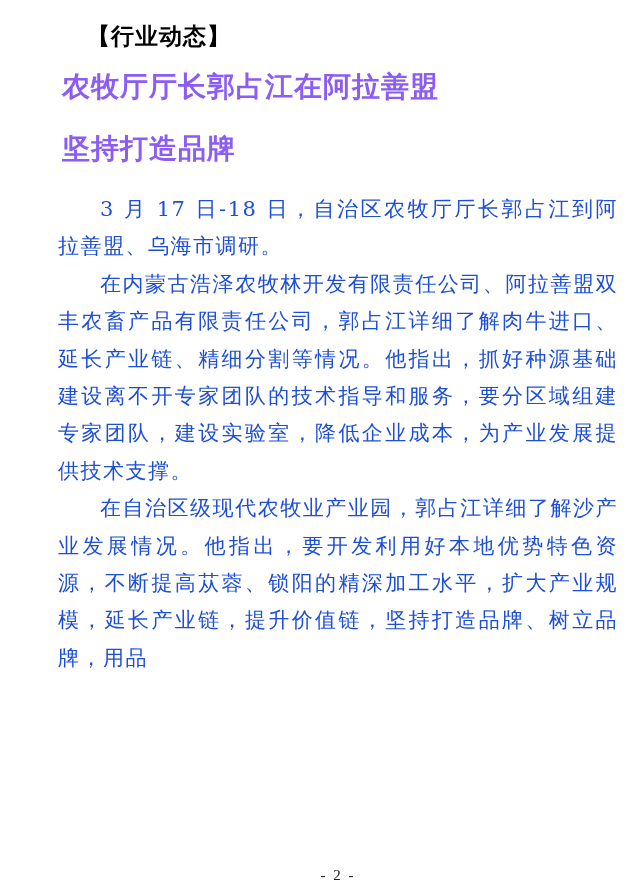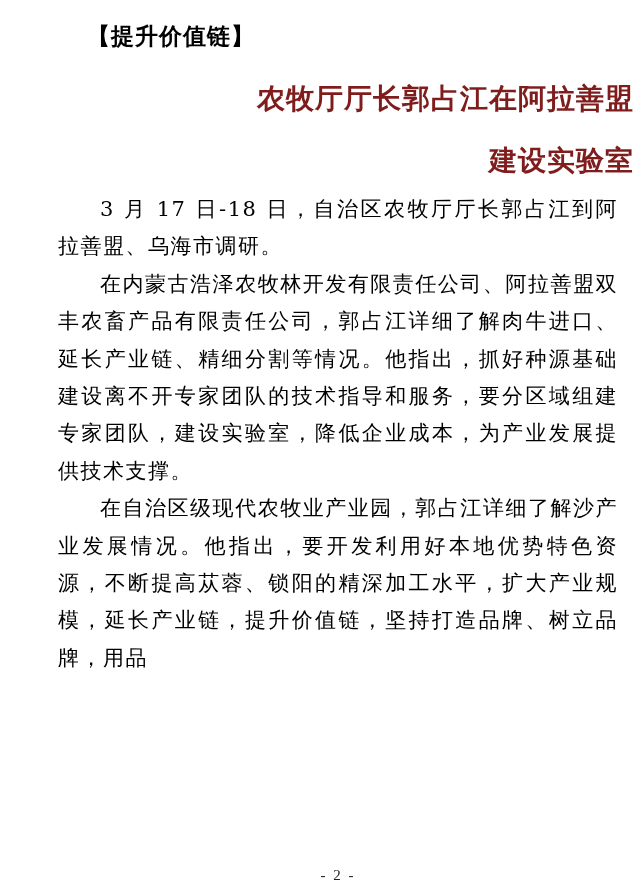--- a/index.html
+++ b/index.html
@@ -24,43 +24,43 @@
     font-size: 23px;
     line-height: 26px;
     color: #000000;
     letter-spacing: 1px;
     white-space: nowrap;
   }
   .title-line {
     position: absolute;
     left: 58px;
     width: 560px;
-    margin: 16px;
-    text-align: right;
+    margin: 4px;
+    text-align: left;
     font-family: "Liberation Serif", "DejaVu Serif", serif;
     font-weight: 700;
     font-size: 28px;
     line-height: 32px;
-    color: #7f1d1d;
+    color: #8b5cf6;
     letter-spacing: 1px;
     white-space: nowrap;
   }
   .title-line-1 { top: 67px; }
   .title-line-2 { top: 129px; }
   .doc-body {
     position: absolute;
     top: 191px;
     left: 58px;
     width: 560px;
   }
   .doc-body p {
     margin: 0;
     font-size: 21px;
     line-height: 37.4px;
-    color: #000000;
+    color: #1d4ed8;
     text-align: justify;
     text-justify: inter-character;
     text-indent: 2em;
     letter-spacing: 1.5px;
     font-family: "DejaVu Serif", "Liberation Serif", serif;
   }
   .page-footer {
     position: absolute;
     top: 866px;
     left: 58px;
@@ -71,25 +71,25 @@
     color: #1f1f1f;
     letter-spacing: 2px;
     font-family: "Liberation Serif", "DejaVu Serif", serif;
   }
 </style>
 </head>
 <body>
 
 <div class="page">
 
-  <div class="section-tag">【提升价值链】</div>
+  <div class="section-tag">【行业动态】</div>
 
   <h1 class="title-line title-line-1">农牧厅厅长郭占江在阿拉善盟</h1>
 
-  <h1 class="title-line title-line-2">建设实验室</h1>
+  <h1 class="title-line title-line-2">坚持打造品牌</h1>
 
   <div class="doc-body">
     <p>3 月 17 日-18 日，自治区农牧厅厅长郭占江到阿拉善盟、乌海市调研。</p>
     <p>在内蒙古浩泽农牧林开发有限责任公司、阿拉善盟双丰农畜产品有限责任公司，郭占江详细了解肉牛进口、延长产业链、精细分割等情况。他指出，抓好种源基础建设离不开专家团队的技术指导和服务，要分区域组建专家团队，建设实验室，降低企业成本，为产业发展提供技术支撑。</p>
     <p>在自治区级现代农牧业产业园，郭占江详细了解沙产业发展情况。他指出，要开发利用好本地优势特色资源，不断提高苁蓉、锁阳的精深加工水平，扩大产业规模，延长产业链，提升价值链，坚持打造品牌、树立品牌，用品</p>
   </div>
 
   <div class="page-footer">- 2 -</div>
 
 </div>

